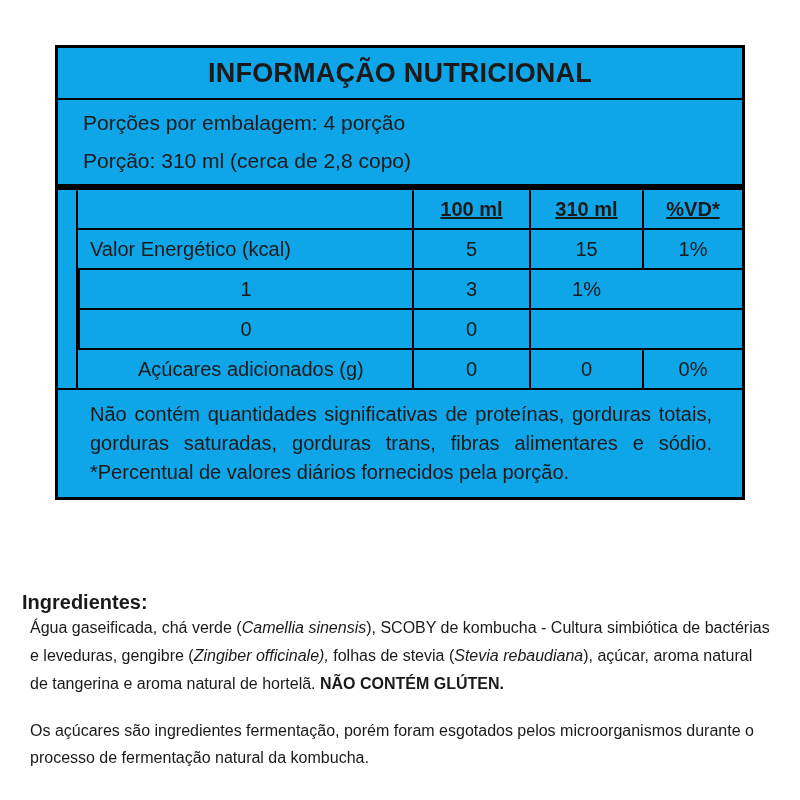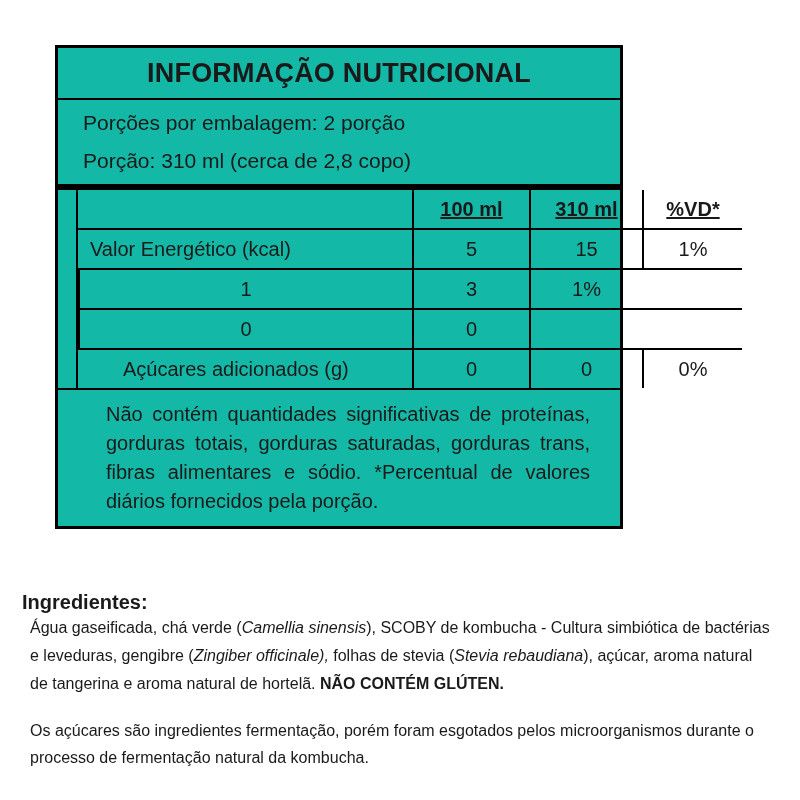--- a/index.html
+++ b/index.html
@@ -9,23 +9,23 @@
     color: #1a1a1a;
     font-family: "Liberation Sans", sans-serif;
     position: relative;
     overflow: hidden;
   }
 
   
   .label-box {
     position: absolute;
     left: 55px; top: 45px;
-    width: 568px;
+    width: 690px;
     border: 3px solid #000;
-    background: #14b8a6;
+    background: #0ea5e9;
   }
   .title-row {
     height: 52px;
     border-bottom: 2px solid #000;
     display: flex; align-items: center; justify-content: center;
     font-weight: bold;
     font-size: 27px;
     letter-spacing: 0.2px;
   }
   .servings {
@@ -49,27 +49,27 @@
   }
   .tr.header { height: 38px; text-decoration: underline; }
   .tr + .tr { border-top: 2px solid #000; text-align: right; }
   .td {
     display: flex; align-items: center;
     font-size: 20px;
     overflow: hidden;
   }
   .td.lbl { padding-left: 12px; justify-content: flex-start; }
   .td.lbl.indent-1 { padding-left: 27px; }
-  .td.lbl.indent-2 { padding-left: 45px; }
+  .td.lbl.indent-2 { padding-left: 60px; }
   .td.val { justify-content: center; border-left: 2px solid #000; }
   .hd { font-weight: bold; }
 
   .footnote {
     border-top: 2px solid #000;
-    padding: 10px 30px 10px 48px;
+    padding: 10px 30px 10px 32px;
     font-size: 20px;
     line-height: 29px;
     text-align: justify;
   }
 
   
   .ingredients {
     position: absolute;
     left: 22px; top: 590px;
     width: 752px;
@@ -93,21 +93,21 @@
 </head>
 <body>
 
 <div class="page">
 
   <section class="label-box">
 
     <div class="title-row">INFORMAÇÃO NUTRICIONAL</div>
 
     <div class="servings">
-      <div class="line">Porções por embalagem: 2 porção</div>
+      <div class="line">Porções por embalagem: 4 porção</div>
       <div class="line">Porção: 310 ml (cerca de 2,8 copo)</div>
     </div>
 
     <div class="thick-bar"></div>
 
     <div class="nutri-table">
       <div class="tr header">
         <div class="td lbl hd"></div>
         <div class="td val hd">100 ml</div>
         <div class="td val hd">310 ml</div>

